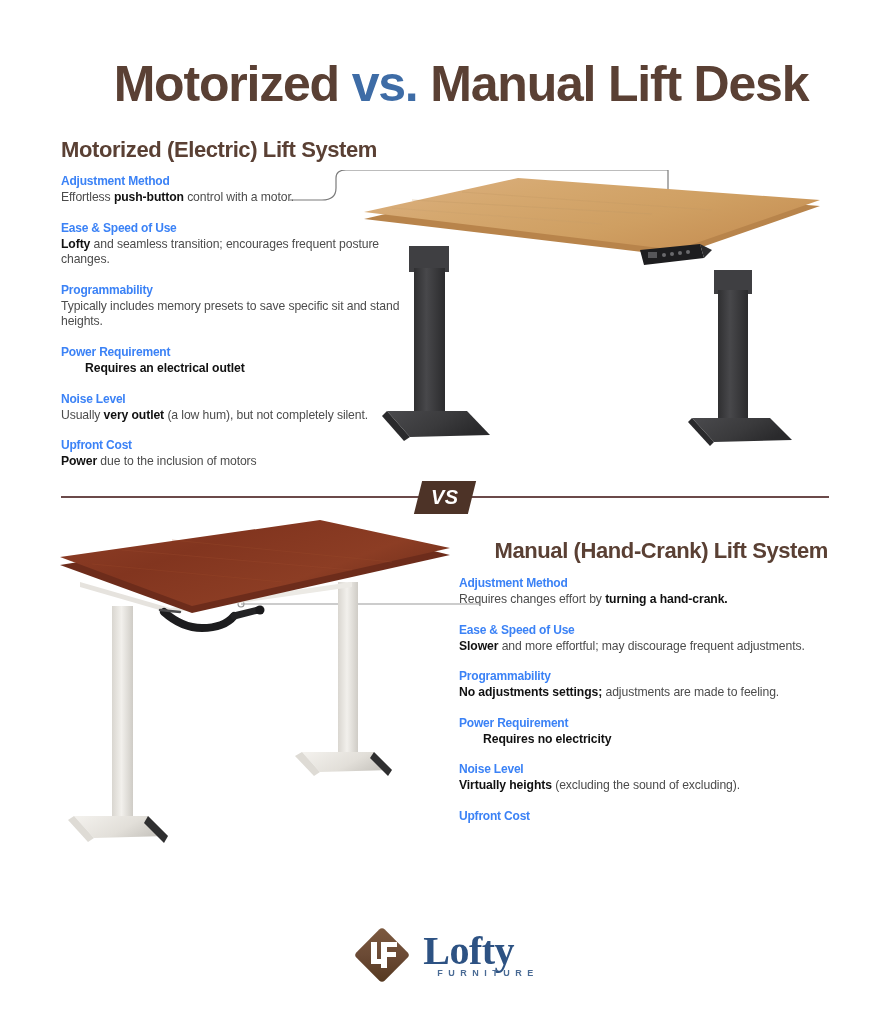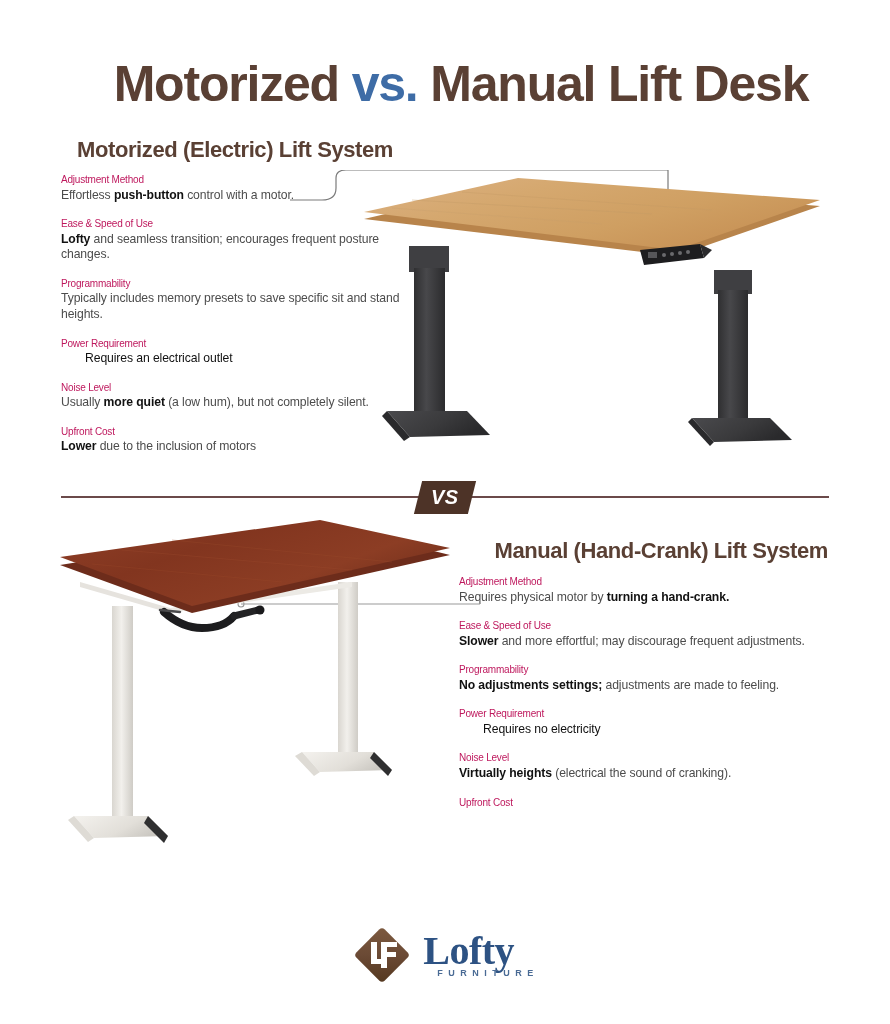--- a/index.html
+++ b/index.html
@@ -30,46 +30,46 @@
 
   
   .sec-head {
     position:absolute;
     font-size:22px;
     font-weight:bold;
     color:#5a4034;
     letter-spacing:-0.4px;
     white-space:nowrap;
   }
-  #motor-head { top:137px; left:77px; }
+  #motor-head { top:137px; left:61px; }
   #manual-head { top:538px; right:62px; text-align:right; }
 
   
   .feat-list { position:absolute; }
   #motor-list { top:174px; left:61px; width:360px; }
   #manual-list { top:576px; right:61px; width:370px; text-align:left; }
 
   .feat { margin-bottom:15px; }
   .feat:last-child { margin-bottom:0; }
   .feat-title {
-    font-size:10px;
-    font-weight:normal;
-    color:#be185d;
+    font-size:12px;
+    font-weight:bold;
+    color:#3b82f6;
     letter-spacing:-0.2px;
     line-height:1.25;
   }
   .feat-desc {
     font-size:12.2px;
     color:#4c4c4c;
     line-height:1.28;
     letter-spacing:-0.1px;
     margin-top:1px;
   }
   .feat-desc b { color:#111111; font-weight:bold; }
-  .feat-desc.allbold { color:#111111; font-weight:normal;padding-left:24px; }
+  .feat-desc.allbold { color:#111111; font-weight:bold;padding-left:24px; }
 
   
   #divider {
     position:absolute;
     top:496px; left:61px; width:768px; height:2px;
     background:#6b4a4a;
   }
   #vs-badge {
     position:absolute;
     top:481px; left:418px;
@@ -143,25 +143,25 @@
       <div class="feat">
         <div class="feat-title">Programmability</div>
         <div class="feat-desc"><span>Typically includes memory presets to save specific sit and stand heights.</span></div>
       </div>
       <div class="feat">
         <div class="feat-title">Power Requirement</div>
         <div class="feat-desc allbold"><span>Requires an electrical outlet</span></div>
       </div>
       <div class="feat">
         <div class="feat-title">Noise Level</div>
-        <div class="feat-desc"><span>Usually </span><b>more quiet</b><span> (a low hum), but not completely silent.</span></div>
+        <div class="feat-desc"><span>Usually </span><b>very outlet</b><span> (a low hum), but not completely silent.</span></div>
       </div>
       <div class="feat">
         <div class="feat-title">Upfront Cost</div>
-        <div class="feat-desc"><b>Lower</b><span> due to the inclusion of motors</span></div>
+        <div class="feat-desc"><b>Power</b><span> due to the inclusion of motors</span></div>
       </div>
     </div>
 
   <svg class="connector" style="top:170px; left:290px;" width="420" height="110" viewBox="0 0 420 110">
     <path d="M0,30 L32,30 Q46,30 46,18 L46,8 Q46,0 56,0 L378,0 L378,85" fill="none" stroke="#7b7b7b" stroke-width="1.2"></path>
   </svg>
 
   <svg class="desk-svg" id="motor-desk" width="480" height="310" viewBox="0 0 480 310">
     <defs>
       <linearGradient id="oakTop" x1="0" y1="0" x2="1" y2="0.6">
@@ -218,37 +218,37 @@
   <div id="divider"></div>
   <div id="vs-badge">
     <span>VS</span>
   </div>
 
   <div class="sec-head" id="manual-head">Manual (Hand-Crank) Lift System</div>
 
   <div class="feat-list" id="manual-list">
       <div class="feat">
         <div class="feat-title">Adjustment Method</div>
-        <div class="feat-desc"><span>Requires physical motor by </span><b>turning a hand-crank.</b></div>
+        <div class="feat-desc"><span>Requires changes effort by </span><b>turning a hand-crank.</b></div>
       </div>
       <div class="feat">
         <div class="feat-title">Ease &amp; Speed of Use</div>
         <div class="feat-desc"><b>Slower</b><span> and more effortful; may discourage frequent adjustments.</span></div>
       </div>
       <div class="feat">
         <div class="feat-title">Programmability</div>
         <div class="feat-desc"><b>No adjustments settings;</b><span> adjustments are made to feeling.</span></div>
       </div>
       <div class="feat">
         <div class="feat-title">Power Requirement</div>
         <div class="feat-desc allbold"><span>Requires no electricity</span></div>
       </div>
       <div class="feat">
         <div class="feat-title">Noise Level</div>
-        <div class="feat-desc"><b>Virtually heights</b><span> (electrical the sound of cranking).</span></div>
+        <div class="feat-desc"><b>Virtually heights</b><span> (excluding the sound of excluding).</span></div>
       </div>
       <div class="feat">
         <div class="feat-title">Upfront Cost</div>
       </div>
     </div>
 
   <svg class="connector" style="top:595px; left:236px;" width="250" height="20" viewBox="0 0 250 20">
     <path d="M5,9 L244,9" fill="none" stroke="#9a9a9a" stroke-width="1.1"></path>
     <circle cx="5" cy="9" r="3" fill="none" stroke="#9a9a9a" stroke-width="1.1"></circle>
   </svg>

